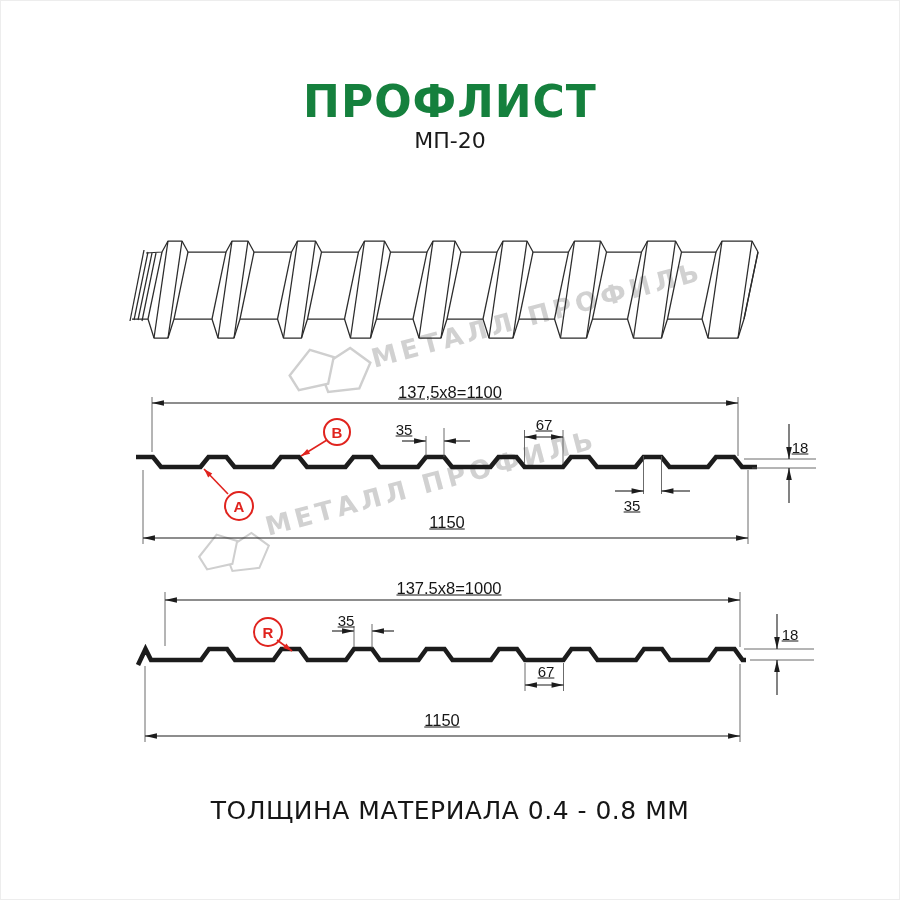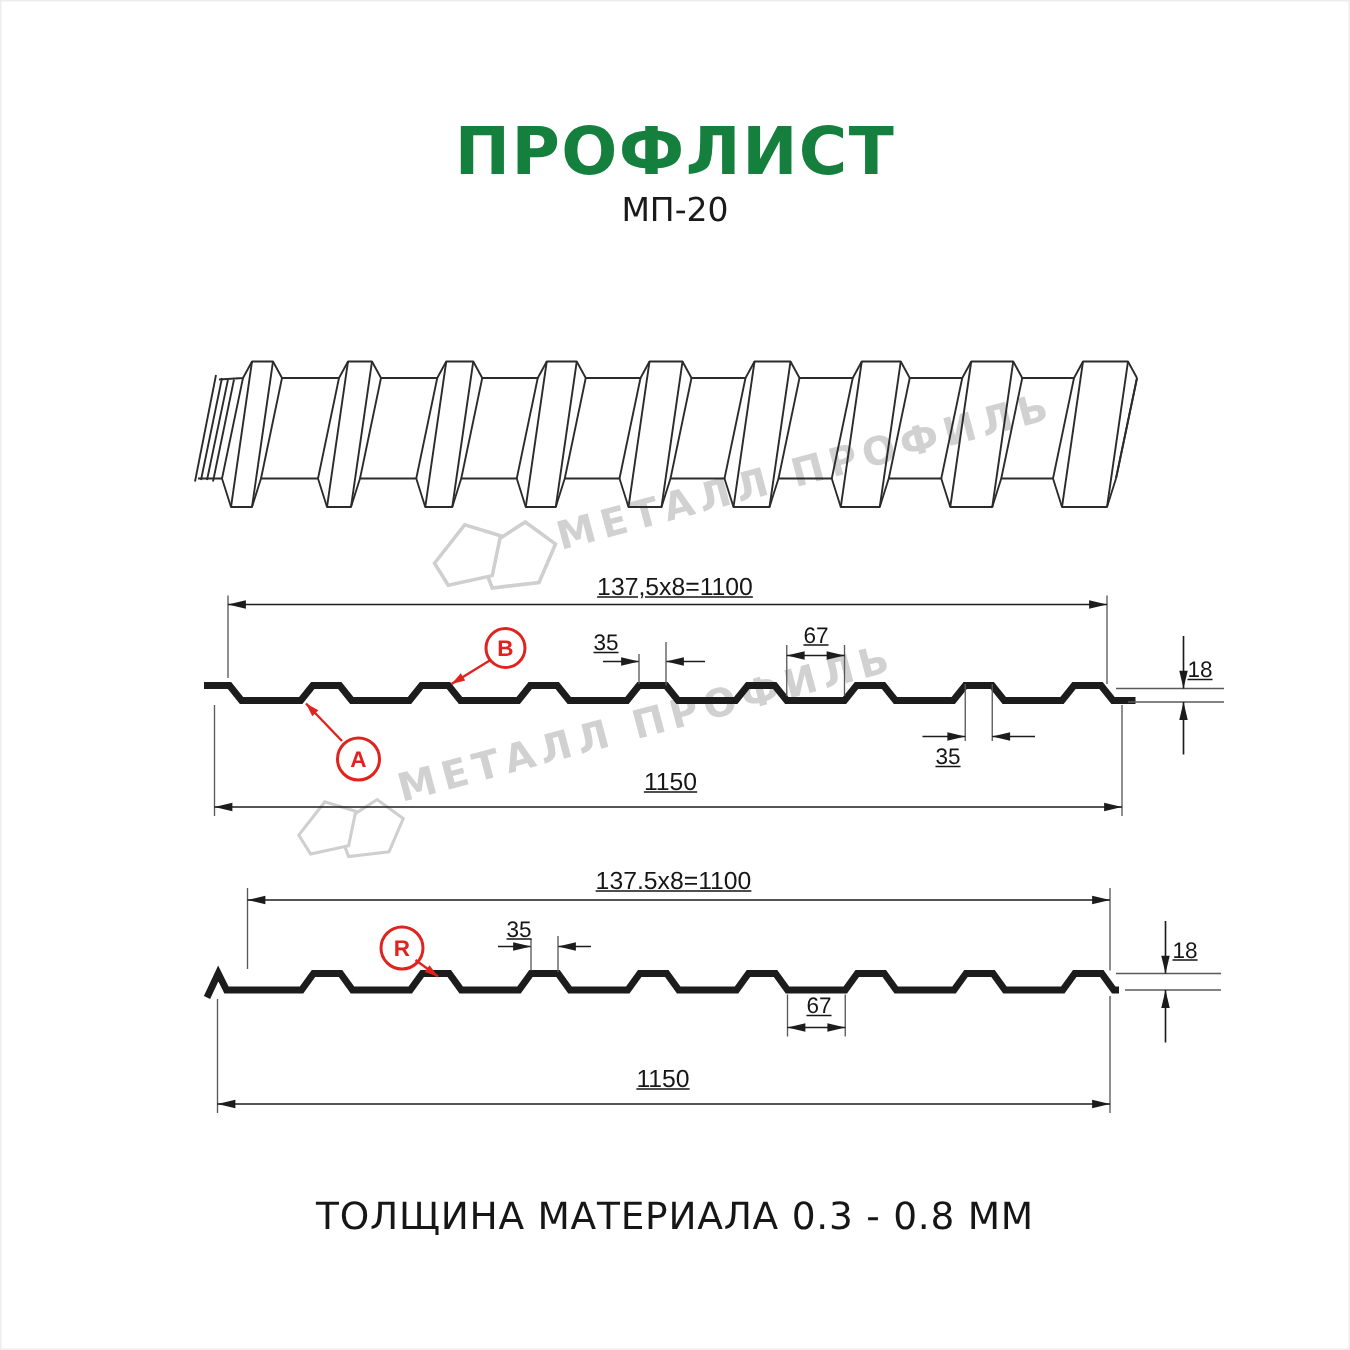--- a/index.html
+++ b/index.html
@@ -152,21 +152,21 @@
 
   <div class="dim big" style="left:450px;top:392px;">137,5x8=1100</div>
   <div class="dim" style="left:404px;top:429px;">35</div>
   <div class="dim" style="left:544px;top:424px;">67</div>
   <div class="dim" style="left:632px;top:505px;">35</div>
   <div class="dim" style="left:800px;top:447px;">18</div>
   <div class="dim big" style="left:447px;top:522px;">1150</div>
   <div class="plabel" style="left:323px;top:418px;width:24px;height:24px;">B</div>
   <div class="plabel" style="left:224px;top:491px;width:26px;height:26px;">A</div>
 
-  <div class="dim big" style="left:449px;top:588px;">137.5x8=1100</div>
+  <div class="dim big" style="left:449px;top:588px;">137.5x8=1000</div>
   <div class="dim" style="left:346px;top:620px;">35</div>
   <div class="dim" style="left:546px;top:671px;">67</div>
   <div class="dim" style="left:790px;top:634px;">18</div>
   <div class="dim big" style="left:442px;top:720px;">1150</div>
   <div class="plabel" style="left:253px;top:617px;width:26px;height:26px;">R</div>
 
-  <div class="footer">ТОЛЩИНА МАТЕРИАЛА 0.3 - 0.8 ММ</div>
+  <div class="footer">ТОЛЩИНА МАТЕРИАЛА 0.4 - 0.8 ММ</div>
 </div>
 
 </body></html>

